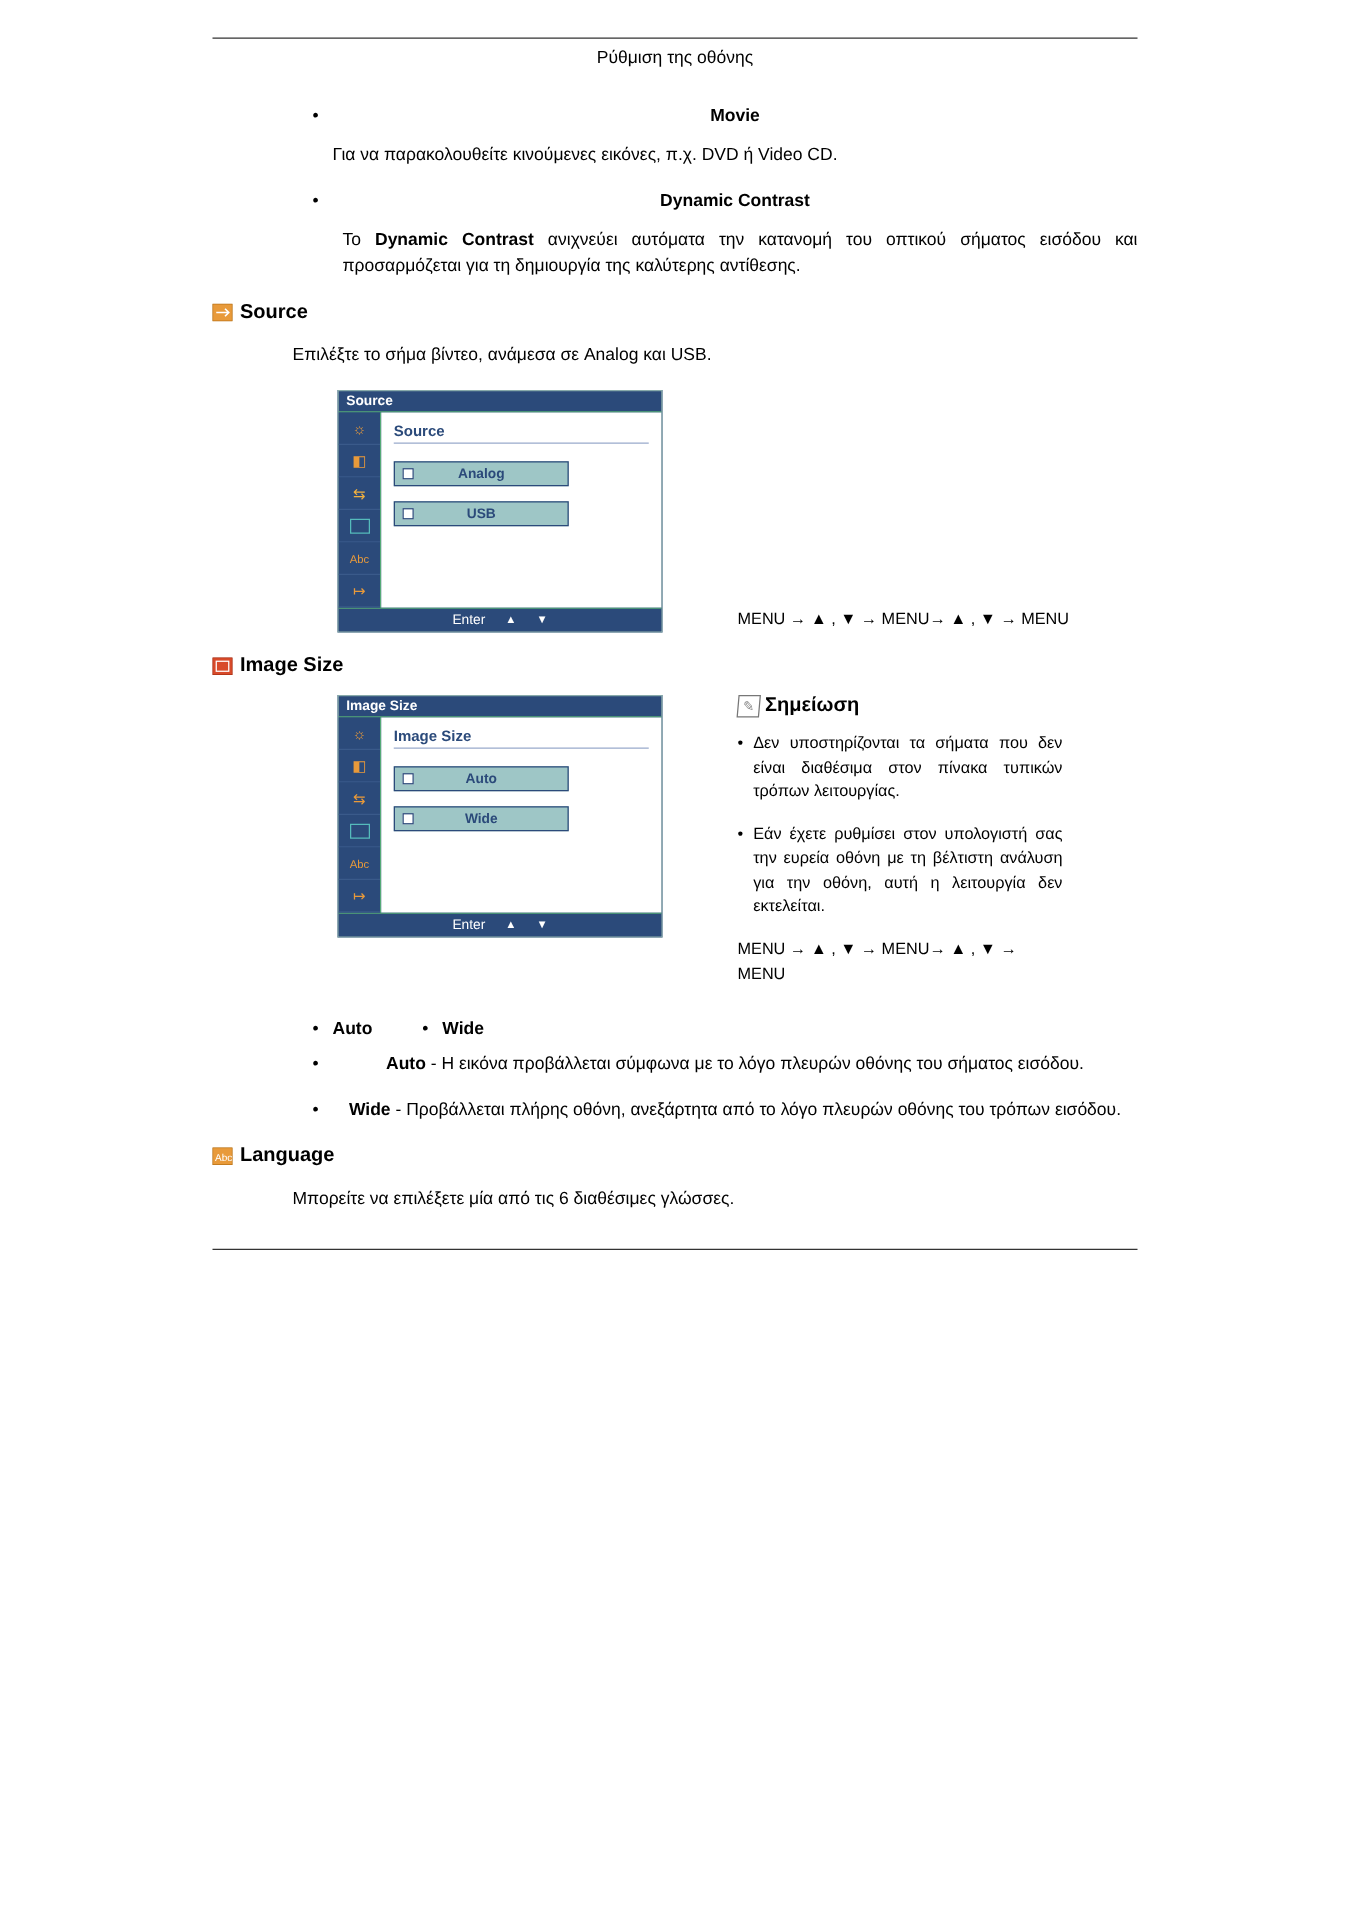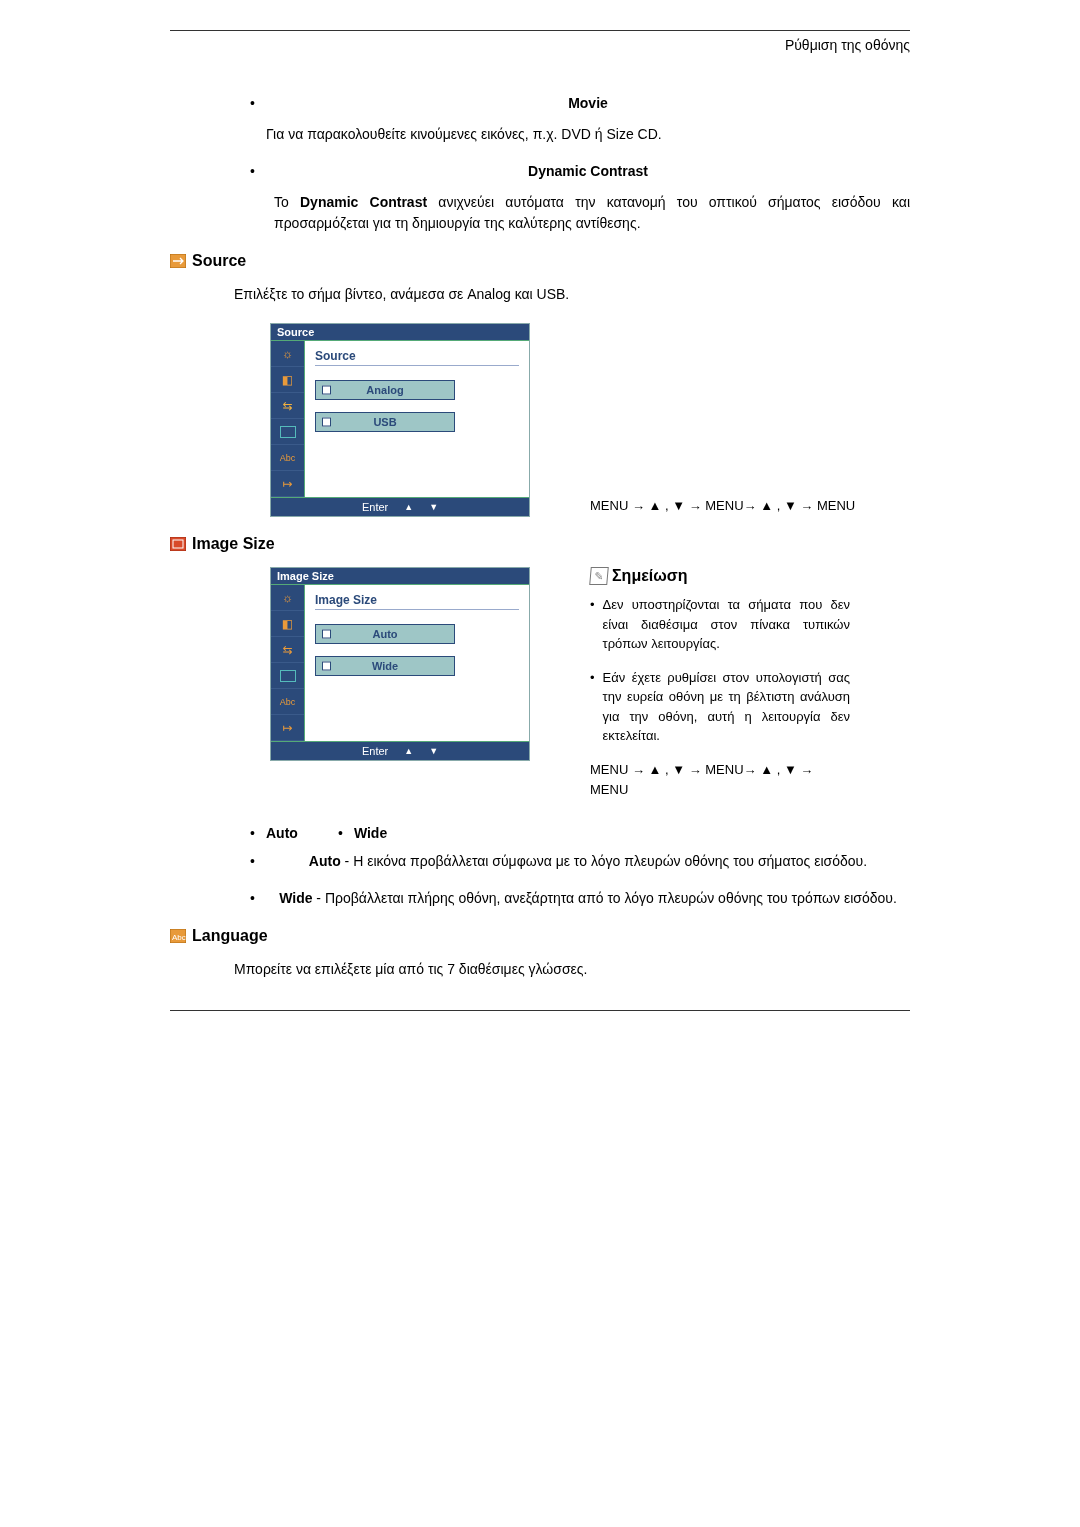--- a/index.html
+++ b/index.html
@@ -13,23 +13,23 @@
     .page {
       width: 860px;
       margin: 0 auto;
       padding: 0 60px;
     }
     .top-rule {
       border-top: 1px solid #333;
       margin-bottom: 6px;
     }
     .header-title {
-      text-align: right;
+      text-align: center;
       font-size: 14px;
-      margin-bottom: 40px;
+      margin-bottom: 29px;
     }
     .content-block {
       margin-left: 80px;
       margin-bottom: 16px;
       line-height: 1.5;
     }
     .bullet-row {
       display: flex;
       align-items: flex-start;
       margin-bottom: 10px;
@@ -141,21 +141,20 @@
     }
     .osd-bottom {
       background: #2B4A7A;
       color: #fff;
       text-align: center;
       padding: 3px 0;
       font-size: 11px;
       display: flex;
       justify-content: center;
       gap: 16px;
-      align-items: center;
       border-top: 1px solid #5a7;
     }
     .osd-bottom .tri {
       font-size: 9px;
     }
     .nav-seq {
       font-size: 13px;
       line-height: 1.6;
     }
     .note-row {
@@ -212,21 +211,21 @@
 
 <div class="page">
   <div class="top-rule"></div>
   <div class="header-title">Ρύθμιση της οθόνης</div>
 
   <div class="content-block">
     <div class="bullet-row">
       <div class="bullet-dot">•</div>
       <div class="bullet-text bold">Movie</div>
     </div>
-    <div style="margin-left:16px;">Για να παρακολουθείτε κινούμενες εικόνες, π.χ. DVD ή Size CD.</div>
+    <div style="margin-left:16px;">Για να παρακολουθείτε κινούμενες εικόνες, π.χ. DVD ή Video CD.</div>
   </div>
 
   <div class="content-block">
     <div class="bullet-row">
       <div class="bullet-dot">•</div>
       <div class="bullet-text bold">Dynamic Contrast</div>
     </div>
     <div style="margin-left:24px;" class="justify">
       <span>Το </span><span class="bold">Dynamic Contrast</span><span> ανιχνεύει αυτόματα την κατανομή του οπτικού σήματος εισόδου και προσαρμόζεται για τη δημιουργία της καλύτερης αντίθεσης.</span>
     </div>
@@ -374,16 +373,16 @@
 
   <div class="section-head">
     <span class="icon">
       <svg width="16" height="14">
           <rect x="0" y="0" width="16" height="14" fill="#e89a3a" stroke="#b06a10"></rect>
           <text x="2" y="11" font-size="8" fill="#fff" font-family="Arial">Abc</text>
         </svg>
     </span>
     <span class="section-title">Language</span>
   </div>
-  <div class="intro-line">Μπορείτε να επιλέξετε μία από τις 7 διαθέσιμες γλώσσες.</div>
+  <div class="intro-line">Μπορείτε να επιλέξετε μία από τις 6 διαθέσιμες γλώσσες.</div>
 
   <div class="bottom-rule"></div>
 </div>
 
 </body></html>

